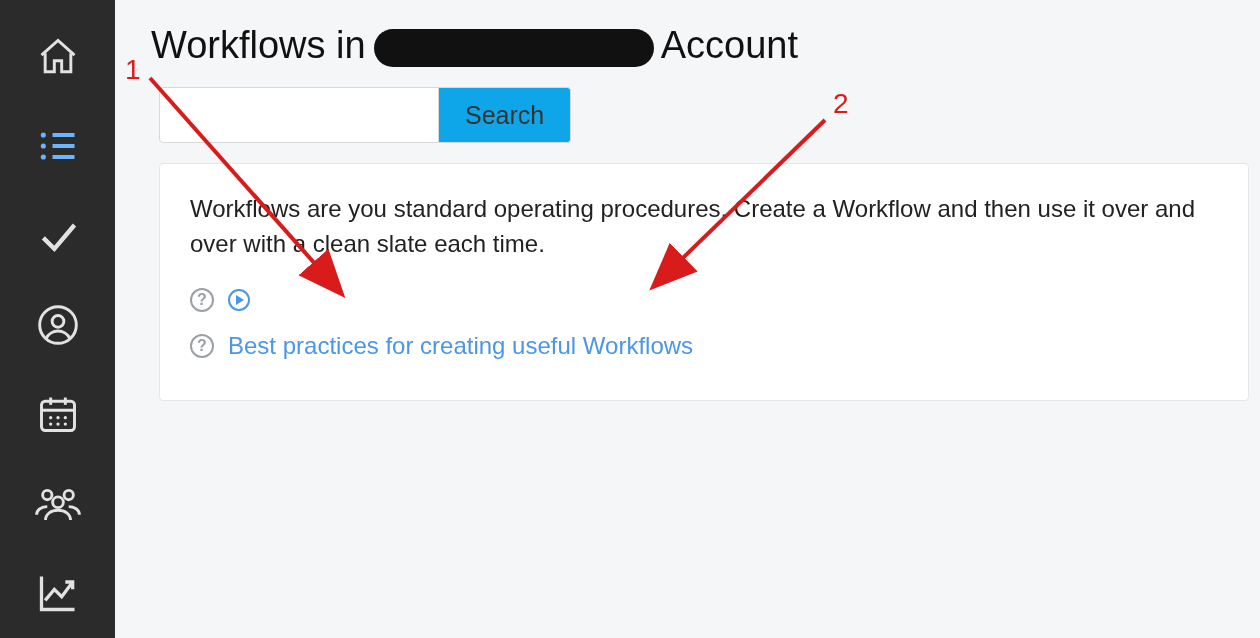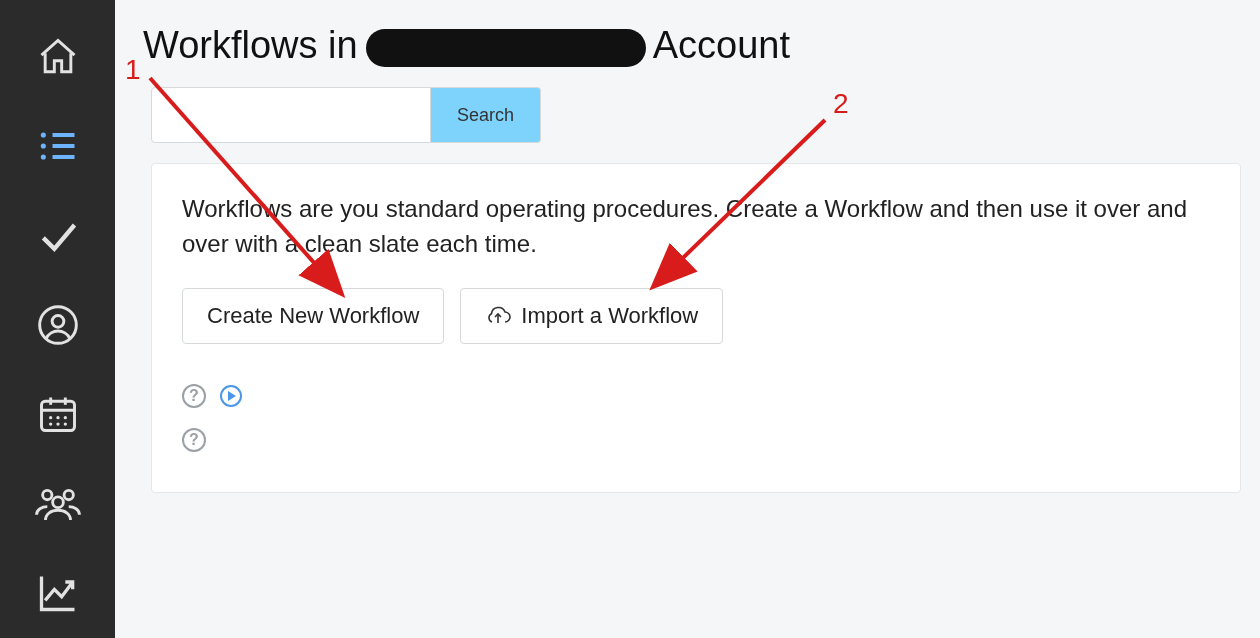--- a/index.html
+++ b/index.html
@@ -26,21 +26,21 @@
     align-items: center;
     justify-content: center;
     color: #e2e2e2;
   }
   .sidebar .nav-item.active { color: #6db4ff; }
   .sidebar svg { stroke: currentColor; fill: none; }
 
   .main {
     flex: 1;
     position: relative;
-    padding: 24px 0 0 28px;
+    padding: 24px 0 0 36px;
   }
   .page-title {
     font-size: 38px;
     font-weight: 400;
     margin: 0 0 20px 0;
     color: #111;
     position: relative;
     display: inline-block;
   }
   .redact {
@@ -66,22 +66,22 @@
     background: #fff;
     font-size: 20px;
     padding: 0 14px;
     outline: none;
   }
   .search-btn {
     height: 56px;
     padding: 0 26px;
     border: 1px solid #d6d9dc;
     border-left: none;
-    background: #7dd3fc;
-    font-size: 18px;
+    background: #0ea5e9;
+    font-size: 25px;
     color: #333;
     border-radius: 0 4px 4px 0;
     cursor: pointer;
     text-align: right;
   }
   .card {
     margin-left: 8px;
     background: #fff;
     border: 1px solid #e5e8eb;
     border-radius: 4px;
@@ -232,39 +232,29 @@
     </h1>
 
     <div class="search-row">
       <input class="search-input" type="text" value="" style="">
       <button class="search-btn">Search</button>
     </div>
 
     <div class="card">
       <p class="intro">Workflows are you standard operating procedures. Create a Workflow and then use it over and over with a clean slate each time.</p>
 
-      <div class="btn-row">
-        <button class="btn">Create New Workflow</button>
-        <button class="btn">
-          <svg width="26" height="22" viewBox="0 0 26 22" fill="none" stroke="#333" stroke-width="1.6">
-            <path d="M20 17a5 5 0 0 0 0-10 7 7 0 0 0-13.5 1.7A4.5 4.5 0 0 0 7 17"></path>
-            <polyline points="10 12 13 9 16 12"></polyline>
-              <line x1="13" y1="9" x2="13" y2="18"></line>
-          </svg>
-          <span>Import a Workflow</span>
-        </button>
-      </div>
 
       <div class="help-links">
         <a class="help-link" href="#">
           <span class="help-q">?</span>
           <span class="play"></span>
         </a>
         <a class="help-link" href="#">
           <span class="help-q">?</span>
+          <span>Best practices for creating useful Workflows</span>
         </a>
       </div>
     </div>
 
     
     <span class="annot-num" style="left:10px; top:54px;">1</span>
     <span class="annot-num" style="left:718px; top:88px;">2</span>
 
     
     <svg class="annot-svg" width="1200" height="638">

